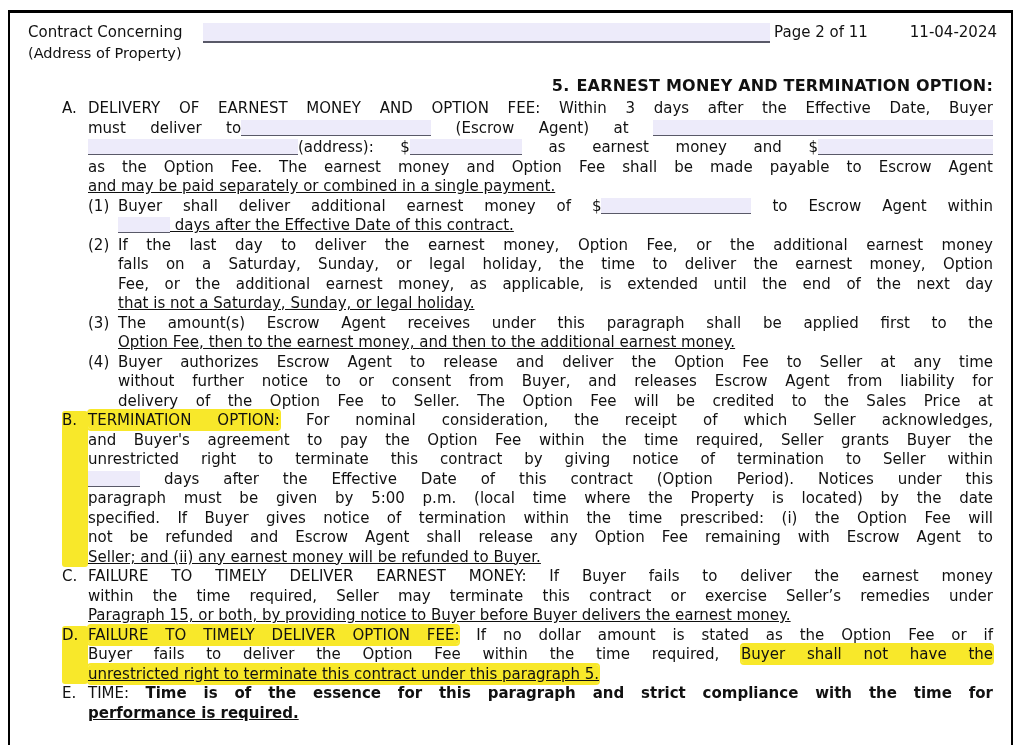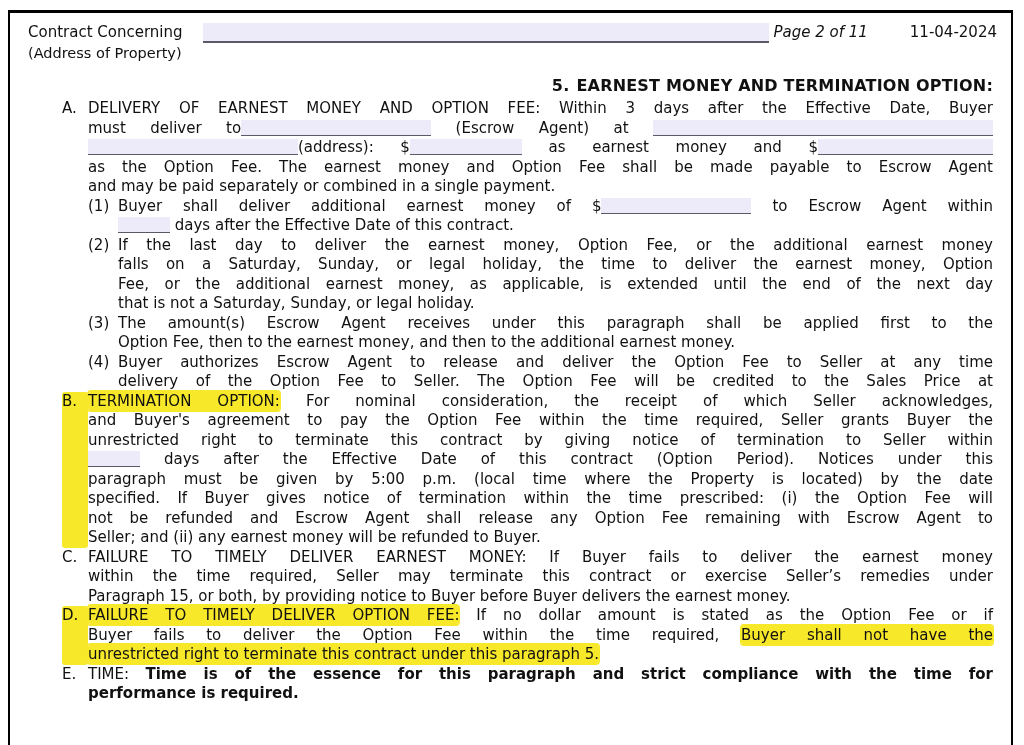--- a/index.html
+++ b/index.html
@@ -25,35 +25,35 @@
   .hdr { padding: 9px 14px 0 18px; font-size: 15px; }
   .hdr-row1 { display: flex; align-items: flex-end; line-height: 21px; }
   .hdr-label { white-space: nowrap; padding-right: 20px; }
   .hdr-field {
     flex: 1;
     height: 20px;
     background: var(--field, #edebfa);
     border-bottom: 2px solid var(--fline, #595968);
     margin-right: 2px;
   }
-  .hdr-page { white-space: nowrap; padding-left: 2px; font-style: italic; }
+  .hdr-page { white-space: nowrap; padding-left: 2px; }
   .hdr-date { white-space: nowrap; margin-left: 42px; }
   .hdr-row2 { text-align: left; font-size: 14.5px; line-height: 18px; padding-top: 1px; }
   
   .doc { margin: 13px 18px 0 28px; font-size: 15px; line-height: 19.5px; }
   .sec-heading { font-weight: bold; font-size: 16px; line-height: 21px; margin-bottom: 3px; letter-spacing: .2px; text-align: right; }
   .sec-heading .num { padding-right: 7px; }
   .paras { margin-left: 24px; }
   .para { display: flex; }
   .para > .marker { width: 26px; flex: none; }
   .para.sub { margin-left: 26px; }
   .para.sub > .marker { width: 30px; }
   .pbody { flex: 1; min-width: 0; }
   .line { text-align: justify; text-align-last: justify; white-space: normal; }
-  .line.last { text-align-last: left; }
+  .line.last { text-align-last: left; text-decoration: underline; }
   .hl {
     background: var(--hl, #f8e82a);
     border-radius: 3px;
     box-shadow: 0 1px 0 1px var(--hl, #f8e82a), 0 -1px 0 1px var(--hl, #f8e82a);
   }
   .marker.hl { box-shadow: none; }
   .b { font-weight: bold; }
   .field {
     display: inline-block;
     background: var(--field, #edebfa);
@@ -114,20 +114,21 @@
           <span class="marker">(3)</span>
           <div class="pbody">
             <div class="line"><span class="">The amount(s) Escrow Agent receives under this paragraph shall be applied first to the</span></div>
             <div class="line last"><span class="">Option Fee, then to the earnest money, and then to the additional earnest money.</span></div>
           </div>
         </div>
         <div class="para sub">
           <span class="marker">(4)</span>
           <div class="pbody">
             <div class="line"><span class="">Buyer authorizes Escrow Agent to release and deliver the Option Fee to Seller at any time</span></div>
+            <div class="line"><span class="">without further notice to or consent from Buyer, and releases Escrow Agent from liability for</span></div>
             <div class="line"><span class="">delivery of the Option Fee to Seller. The Option Fee will be credited to the Sales Price at</span></div>
           </div>
         </div>
         <div class="para">
           <span class="marker hl">B.</span>
           <div class="pbody">
             <div class="line"><span class="hl">TERMINATION OPTION:</span><span class=""> For nominal consideration, the receipt of which Seller acknowledges,</span></div>
             <div class="line"><span class="">and Buyer's agreement to pay the Option Fee within the time required, Seller grants Buyer the</span></div>
             <div class="line"><span class="">unrestricted right to terminate this contract by giving notice of termination to Seller within</span></div>
             <div class="line"><span class="field" style="width: 52px;"></span><span class=""> days after the Effective Date of this contract (Option Period). Notices under this</span></div>

